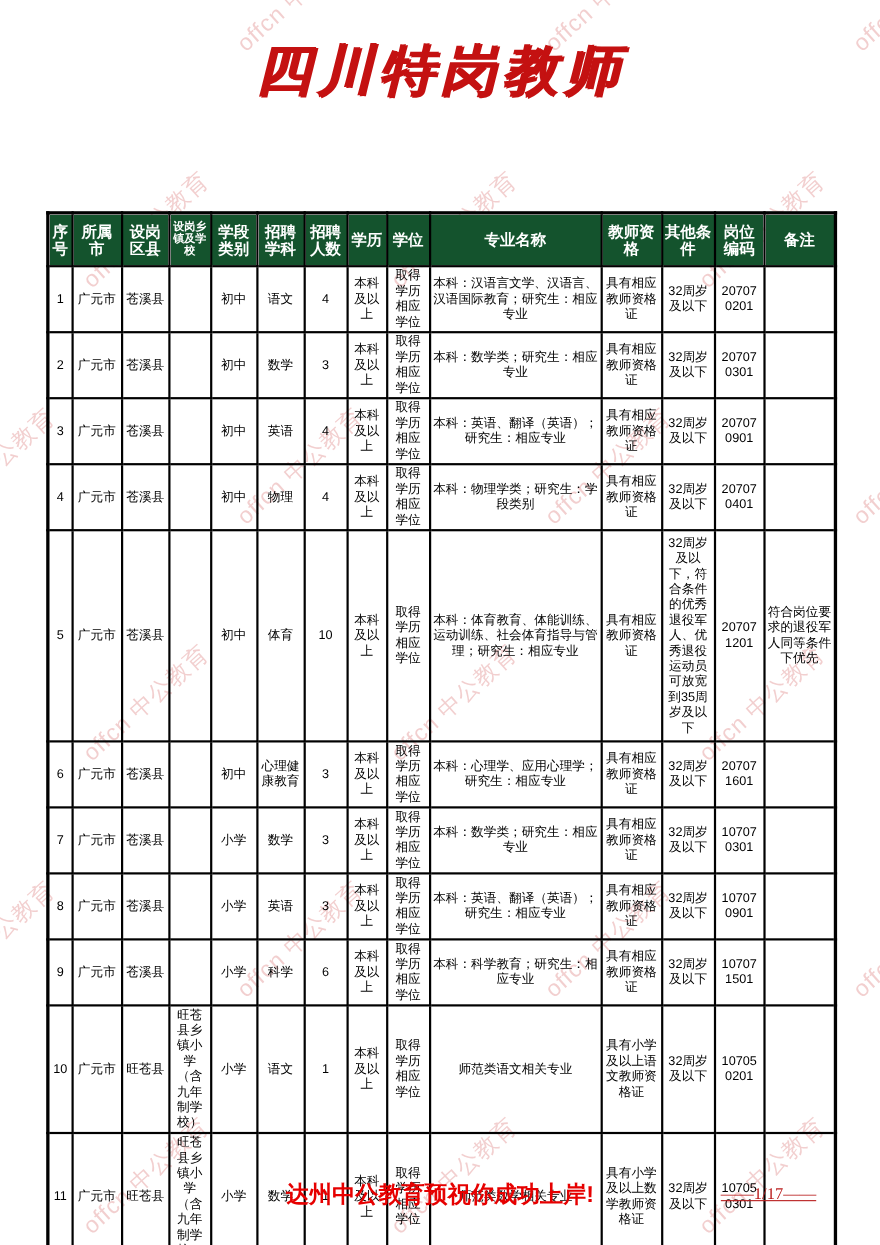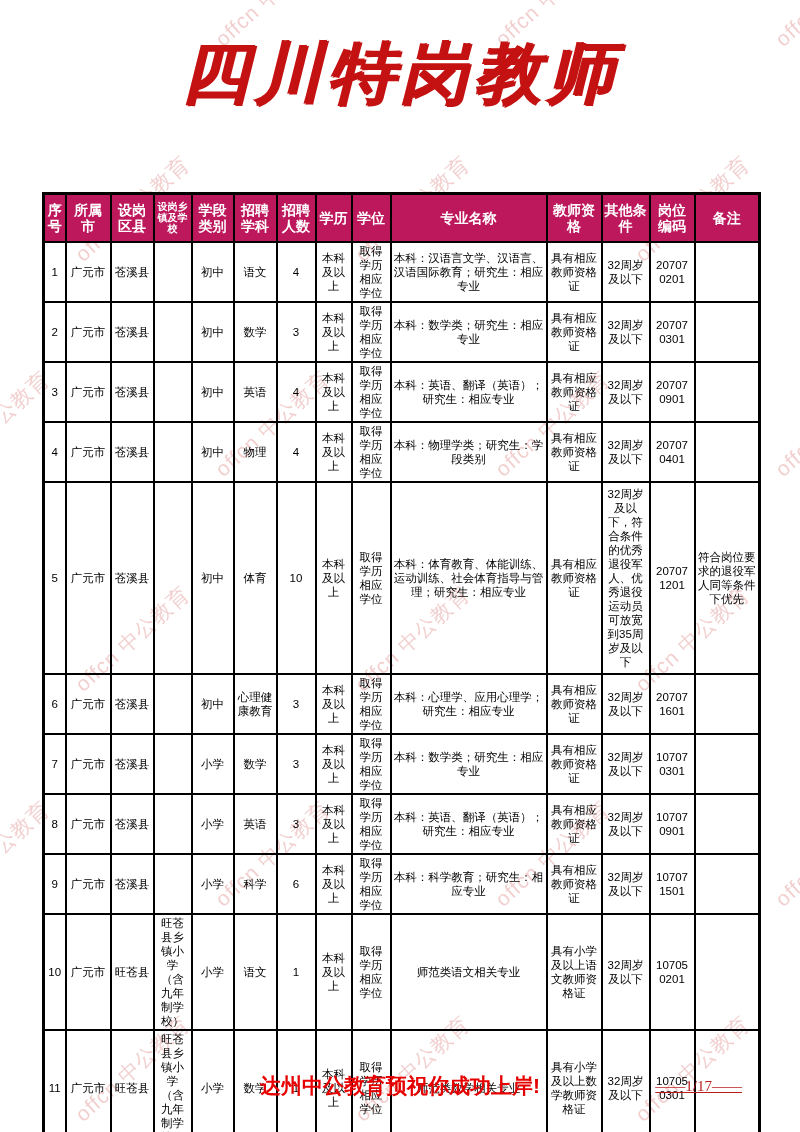--- a/index.html
+++ b/index.html
@@ -27,39 +27,39 @@
   }
   
   .title-block {
     position: absolute; top: 36px; left: 0; width: 100%;
     text-align: center; z-index: 2;
     font-family: "DejaVu Serif", serif;
     color: #c41111;
     font-weight: bold;
     font-style: italic;
   }
-  .title-line1 { font-size: 67px; line-height: 1.1; letter-spacing: 6px; text-shadow: 2px 1px 0 #c41111; }
+  .title-line1 { font-size: 50px; line-height: 1.1; letter-spacing: 6px; text-shadow: 2px 1px 0 #c41111; }
   .title-line2 { font-size: 50px; line-height: 1.1; margin-top: 6px; letter-spacing: 3px; text-shadow: 2px 1px 0 #c41111; }
   
   table.jobs {
     position: absolute; left: 42px; top: 192px;
     width: 718px; z-index: 1;
     border-collapse: collapse;
     table-layout: fixed;
     background: transparent;
     border: 3px solid #000;
   }
   table.jobs th, table.jobs td {
     border: 2px solid #000;
     vertical-align: middle;
     text-align: center;
     overflow: hidden;
   }
   table.jobs th {
-    background: #be185d;
+    background: #14532d;
     color: #ffffff;
     font-weight: bold;
     font-size: 14px;
     line-height: 1.15;
     height: 48px;
     padding: 1px 2px;
     margin-left: 20px;
   }
   table.jobs th.small-header { font-size: 10px; line-height: 1.1; }
   table.jobs td {

